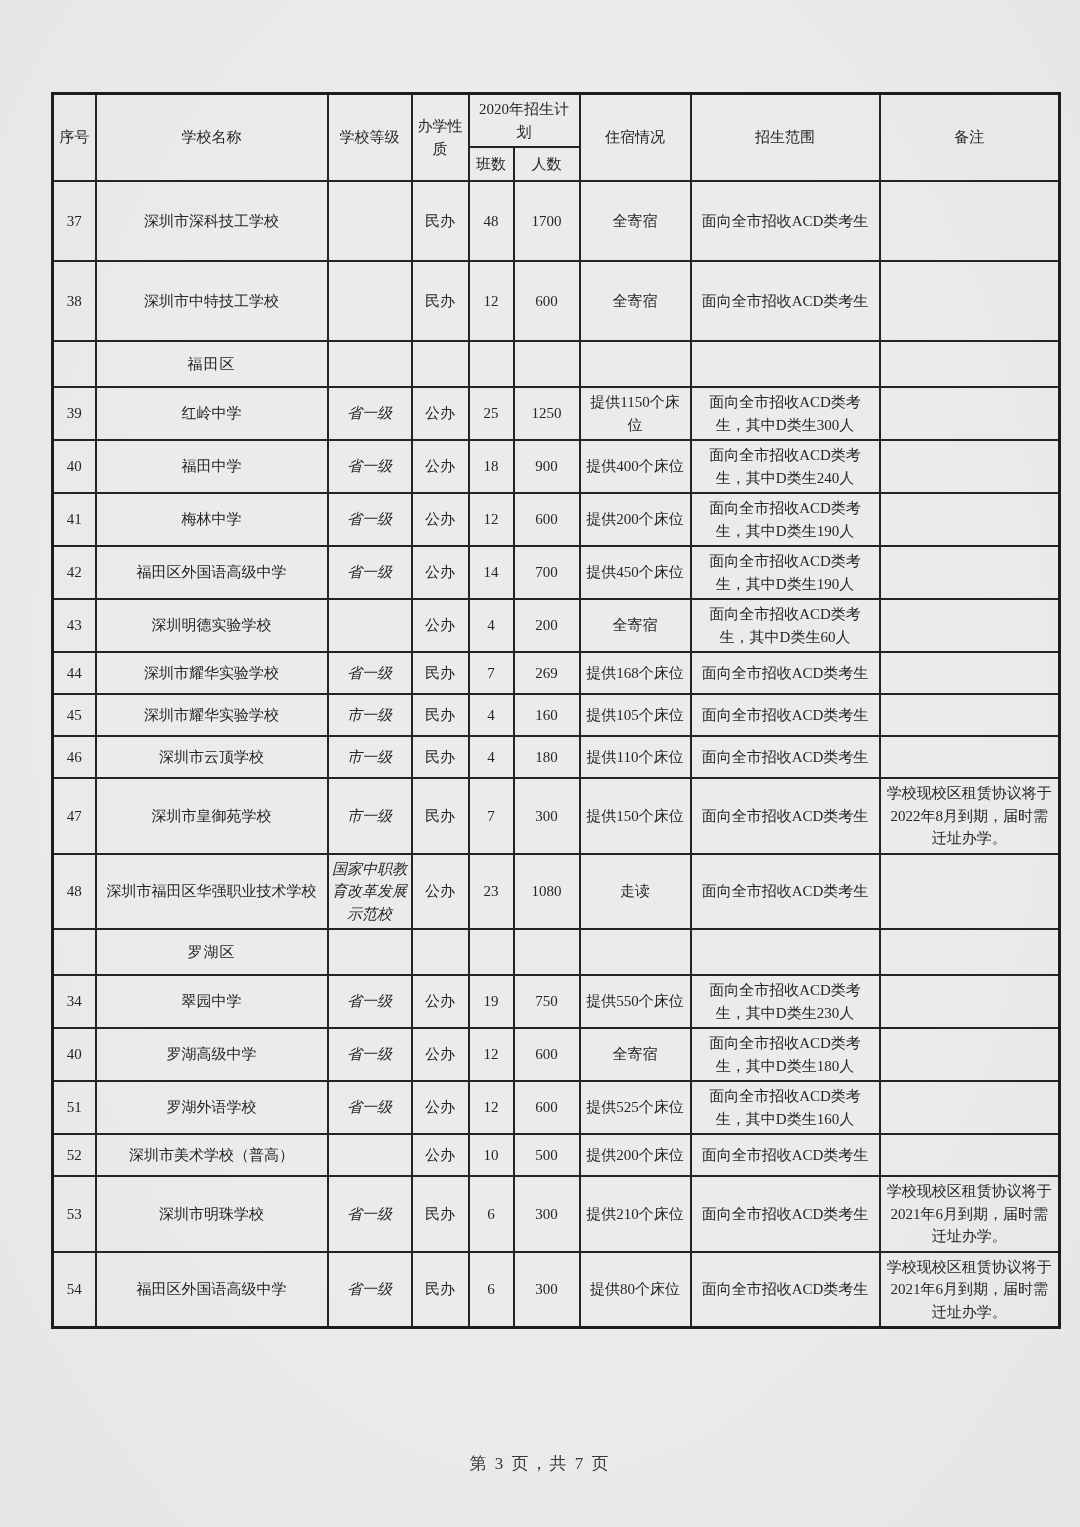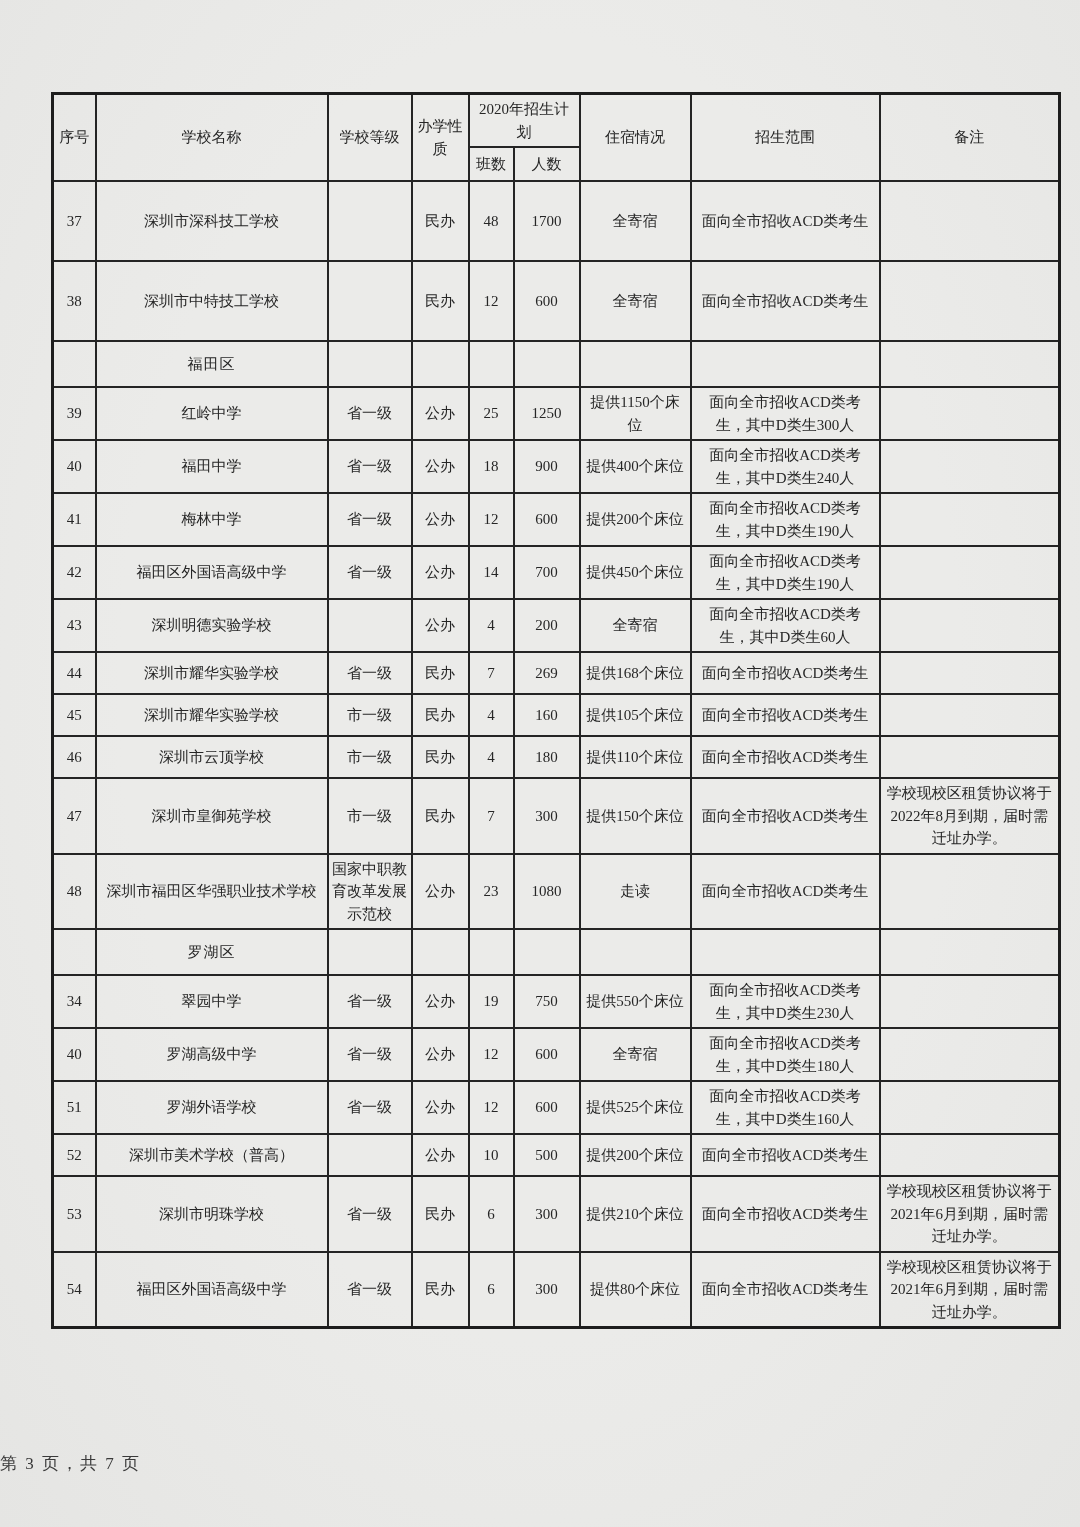--- a/index.html
+++ b/index.html
@@ -29,26 +29,26 @@
     background:transparent;
   }
   .roster thead tr:first-child{height:50px;}
   .roster thead tr:last-child{height:34px;}
   .roster tbody tr{height:42px;}
   .roster tbody tr:nth-child(1),
   .roster tbody tr:nth-child(2){height:80px;}
   .roster tbody tr.section-row{height:46px;}
   .c-scope{font-size:14px;line-height:1.7;padding:4px 6px;}
   .c-accom{font-size:14px;}
-  .c-grade{font-size:14px;line-height:1.55;padding:4px 2px;}
+  .c-grade{font-size:14px;line-height:1.55;padding:4px 2px;font-style:italic;}
   .c-remark{text-align:left;font-size:14px;line-height:1.75;padding:6px 2px 6px 5px;margin-top:16px;}
   .section-label{font-weight:bold;font-size:16px;letter-spacing:1px;}
   .footer{
     position:absolute;left:0;top:1452px;width:1080px;
-    text-align:left;font-size:17px;letter-spacing:2px;color:#3a3a3a;font-family:Liberation Serif, serif;
+    text-align:center;font-size:17px;letter-spacing:2px;color:#3a3a3a;font-family:Liberation Serif, serif;
   }
 </style>
 </head>
 <body>
 
 <div class="page">
 
   <table class="roster">
     <colgroup>
       <col style="width:43px">

